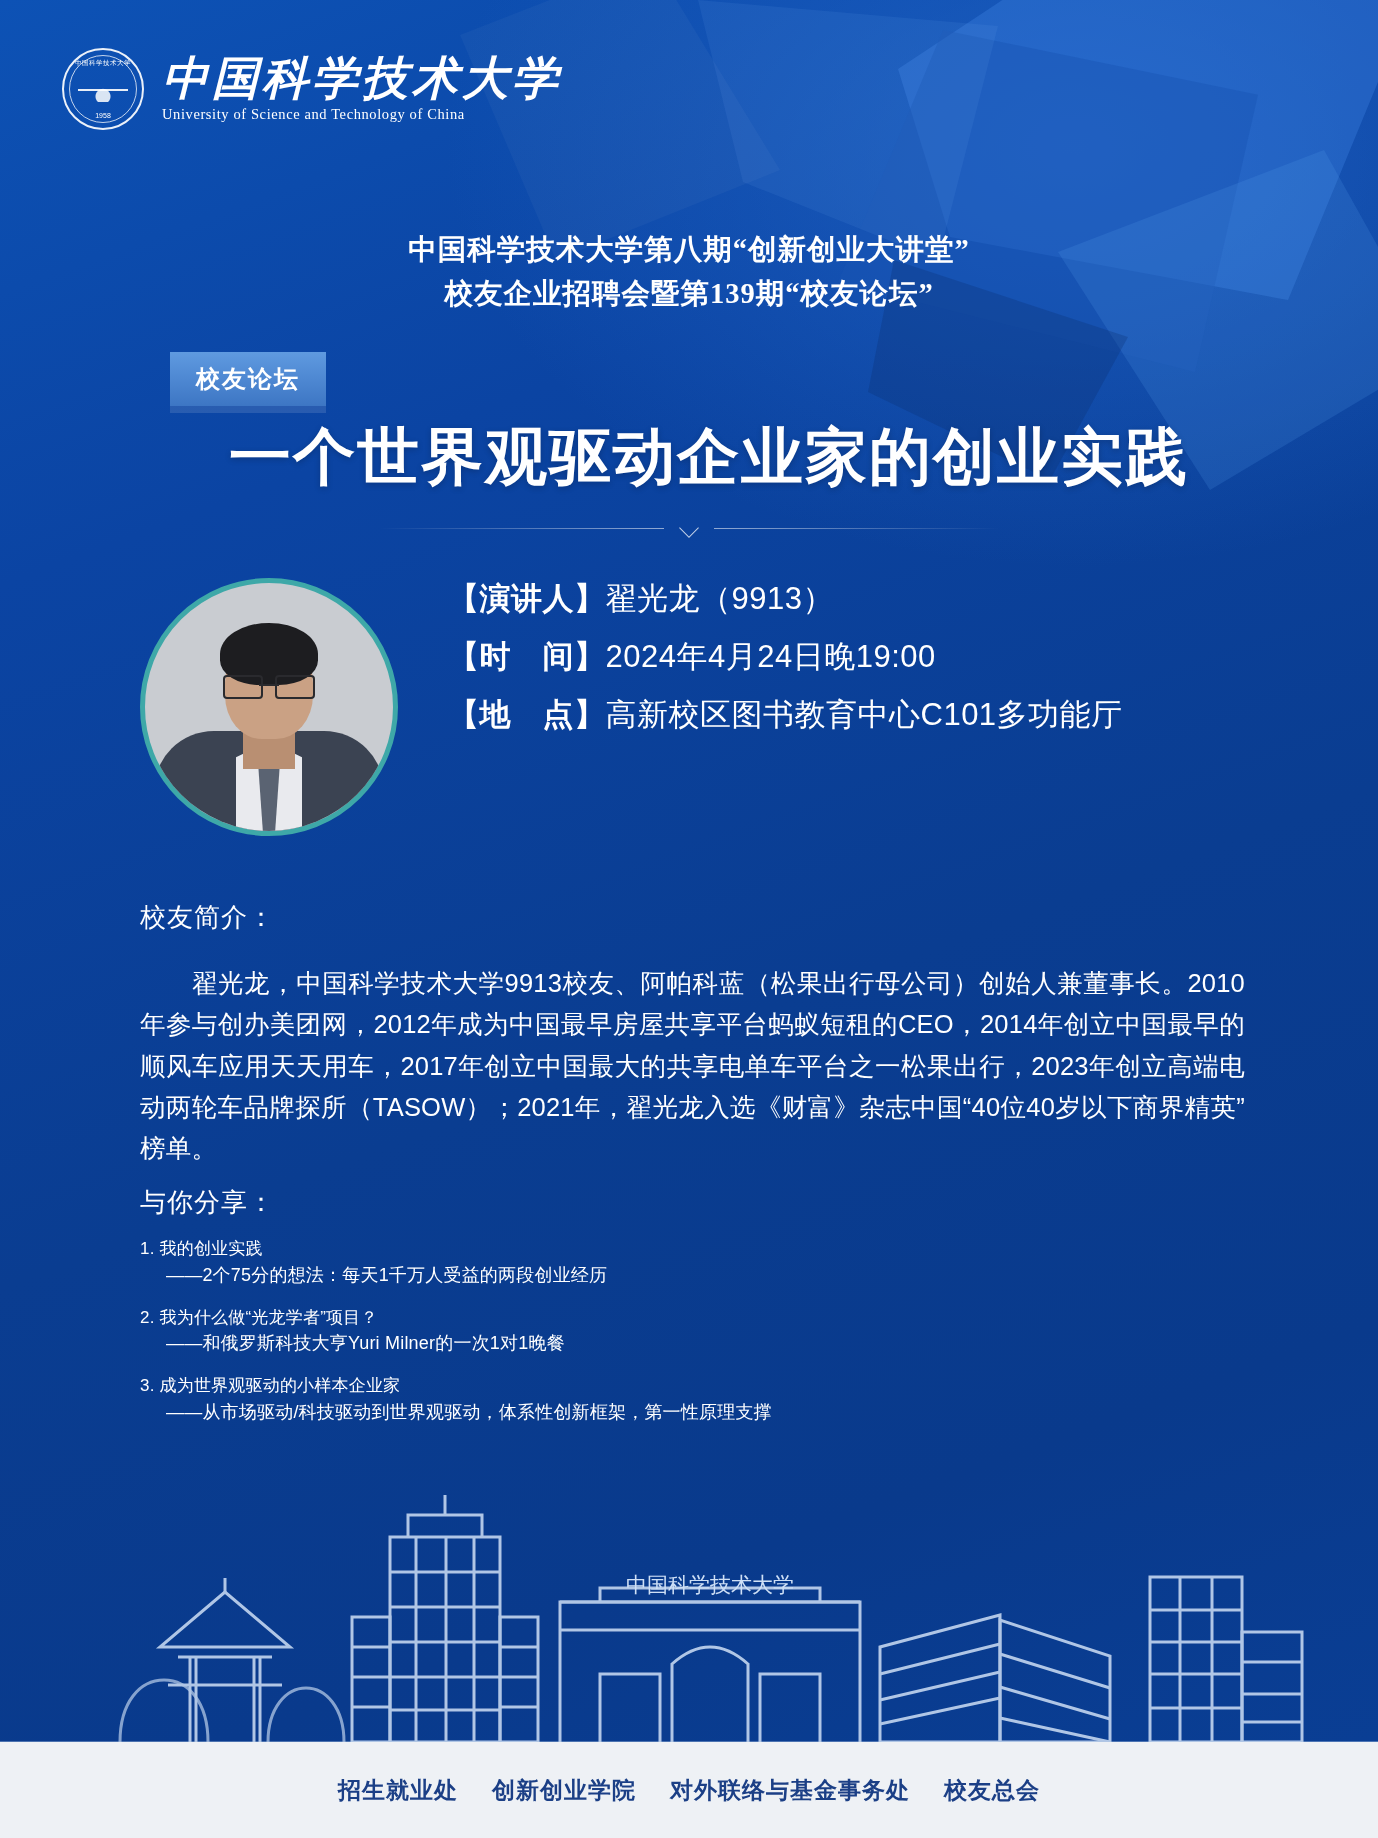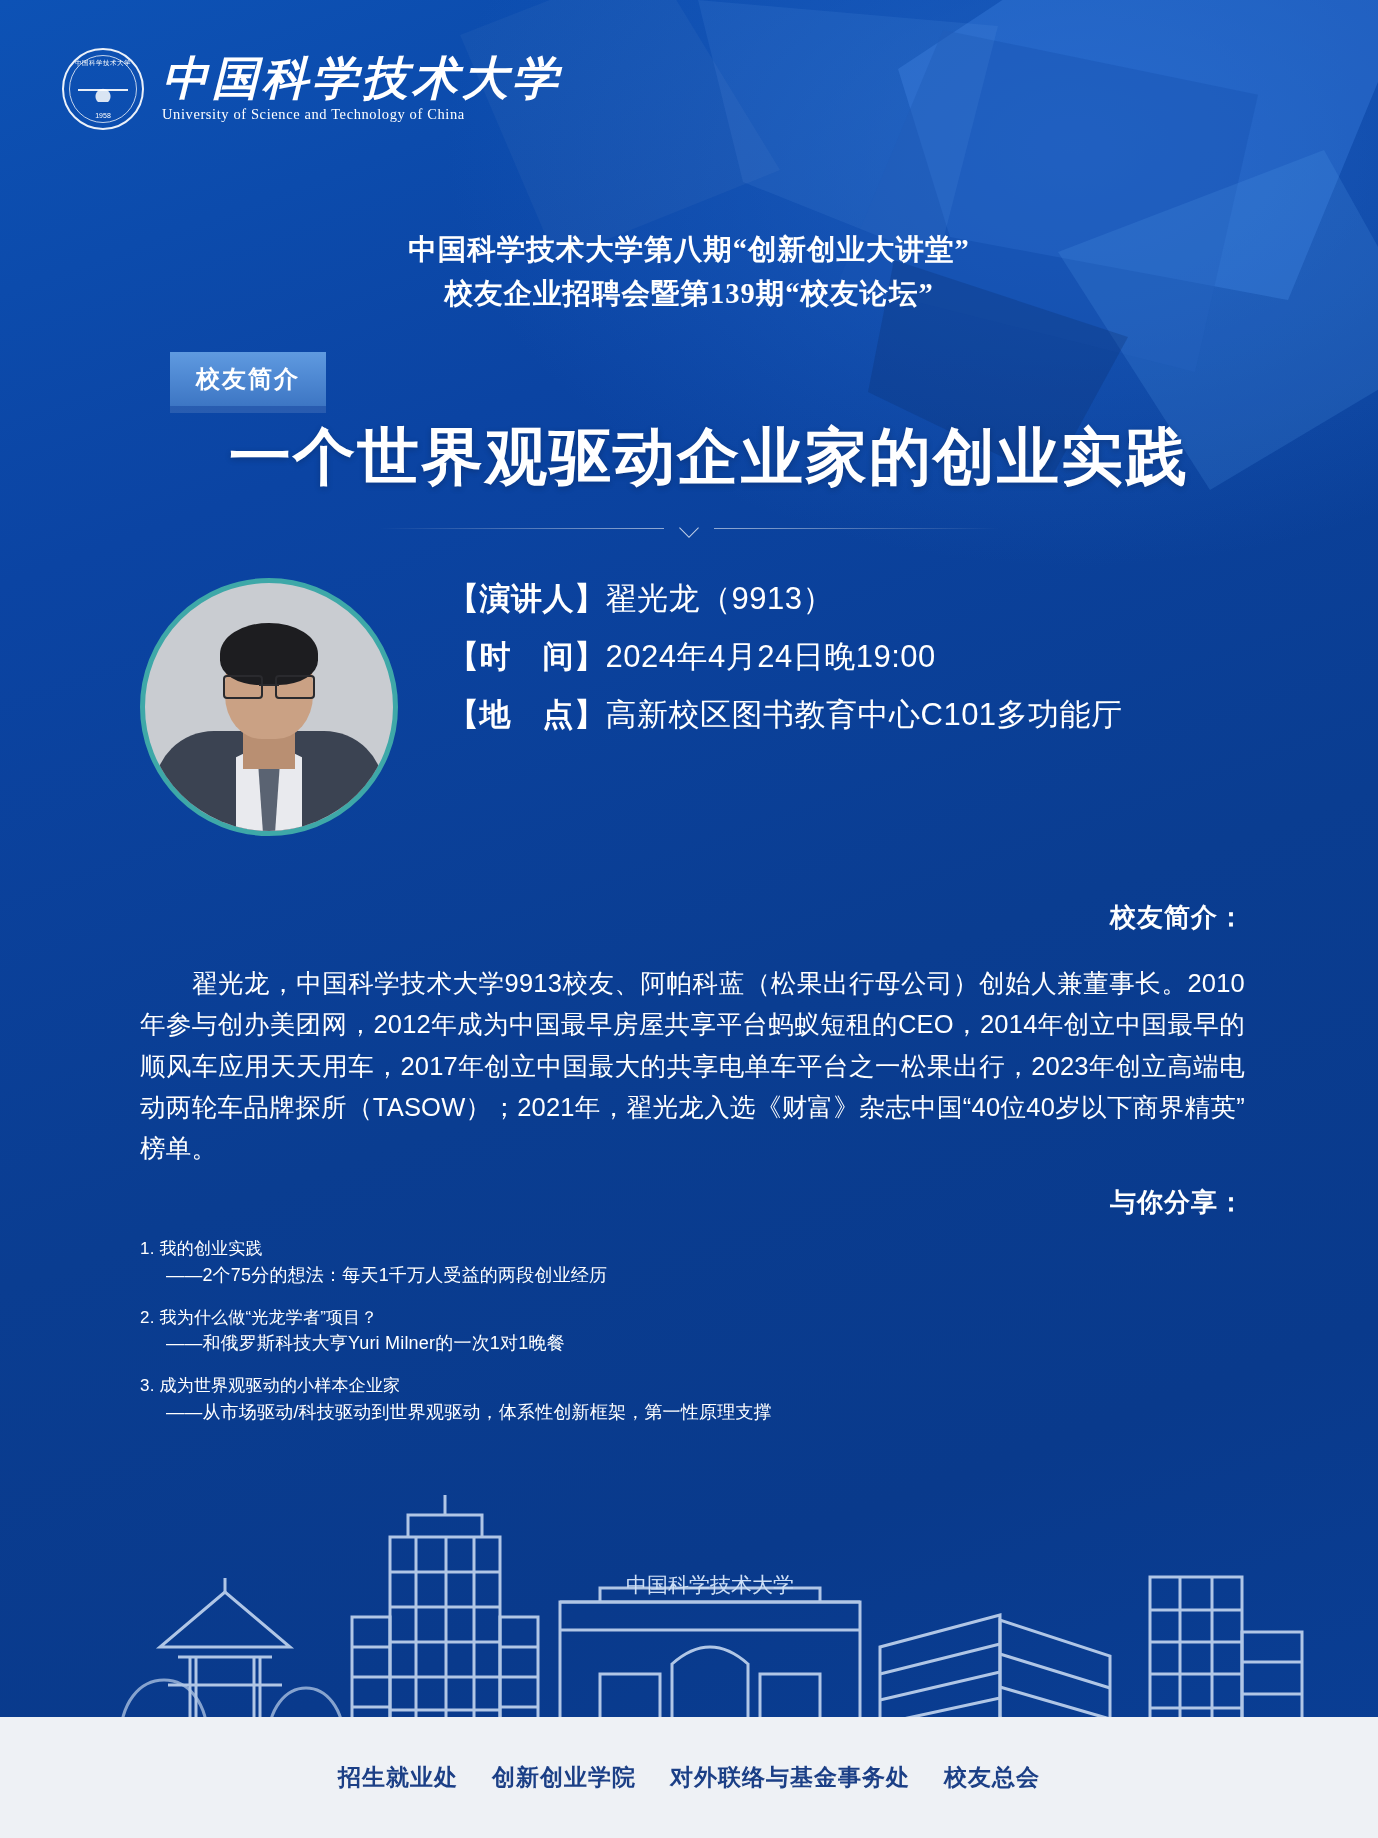--- a/index.html
+++ b/index.html
@@ -301,25 +301,24 @@
   .section {
     position: absolute;
     left: 140px;
     width: 1105px;
     z-index: 5;
   }
   .sec-bio { top: 900px; }
   .sec-share { top: 1185px; }
   .sec-head {
     font-size: 26px;
-    font-weight: 700;
+    font-weight: 400;
     color: #ffffff;
     margin-bottom: 14px;
     letter-spacing: 1px;
-    text-align: right;
   }
   .bio-text {
     font-size: 25.5px;
     line-height: 1.62;
     color: #ffffff;
     text-indent: 52px;
     letter-spacing: 0.2px;
     text-align: justify;
     margin-top: 28px;
   }
@@ -347,21 +346,21 @@
     bottom: 96px;
     height: 300px;
     z-index: 3;
     pointer-events: none;
   }
 
   
   .footer {
     position: absolute;
     left: 0; right: 0; bottom: 0;
-    height: 121px;
+    height: 96px;
     background: #eef1f5;
     display: flex;
     align-items: center;
     justify-content: center;
     gap: 34px;
     z-index: 6;
   }
   .footer-item {
     font-size: 23px;
     font-weight: 700;
@@ -391,21 +390,21 @@
       <div class="logo-cn">中国科学技术大学</div>
       <div class="logo-en">University of Science and Technology of China</div>
     </div>
   </div>
 
   <div class="event-lines">
     <div class="event-line">中国科学技术大学第八期“创新创业大讲堂”</div>
     <div class="event-line">校友企业招聘会暨第139期“校友论坛”</div>
   </div>
 
-  <div class="topic-badge">校友简介</div>
+  <div class="topic-badge">校友论坛</div>
   <div class="topic-title">一个世界观驱动企业家的创业实践</div>
 
   <div class="divider">
     <div class="line"></div>
     <div class="line right"></div>
     <div class="chev"></div>
   </div>
 
   <div class="speaker-block">
     <div class="avatar">

